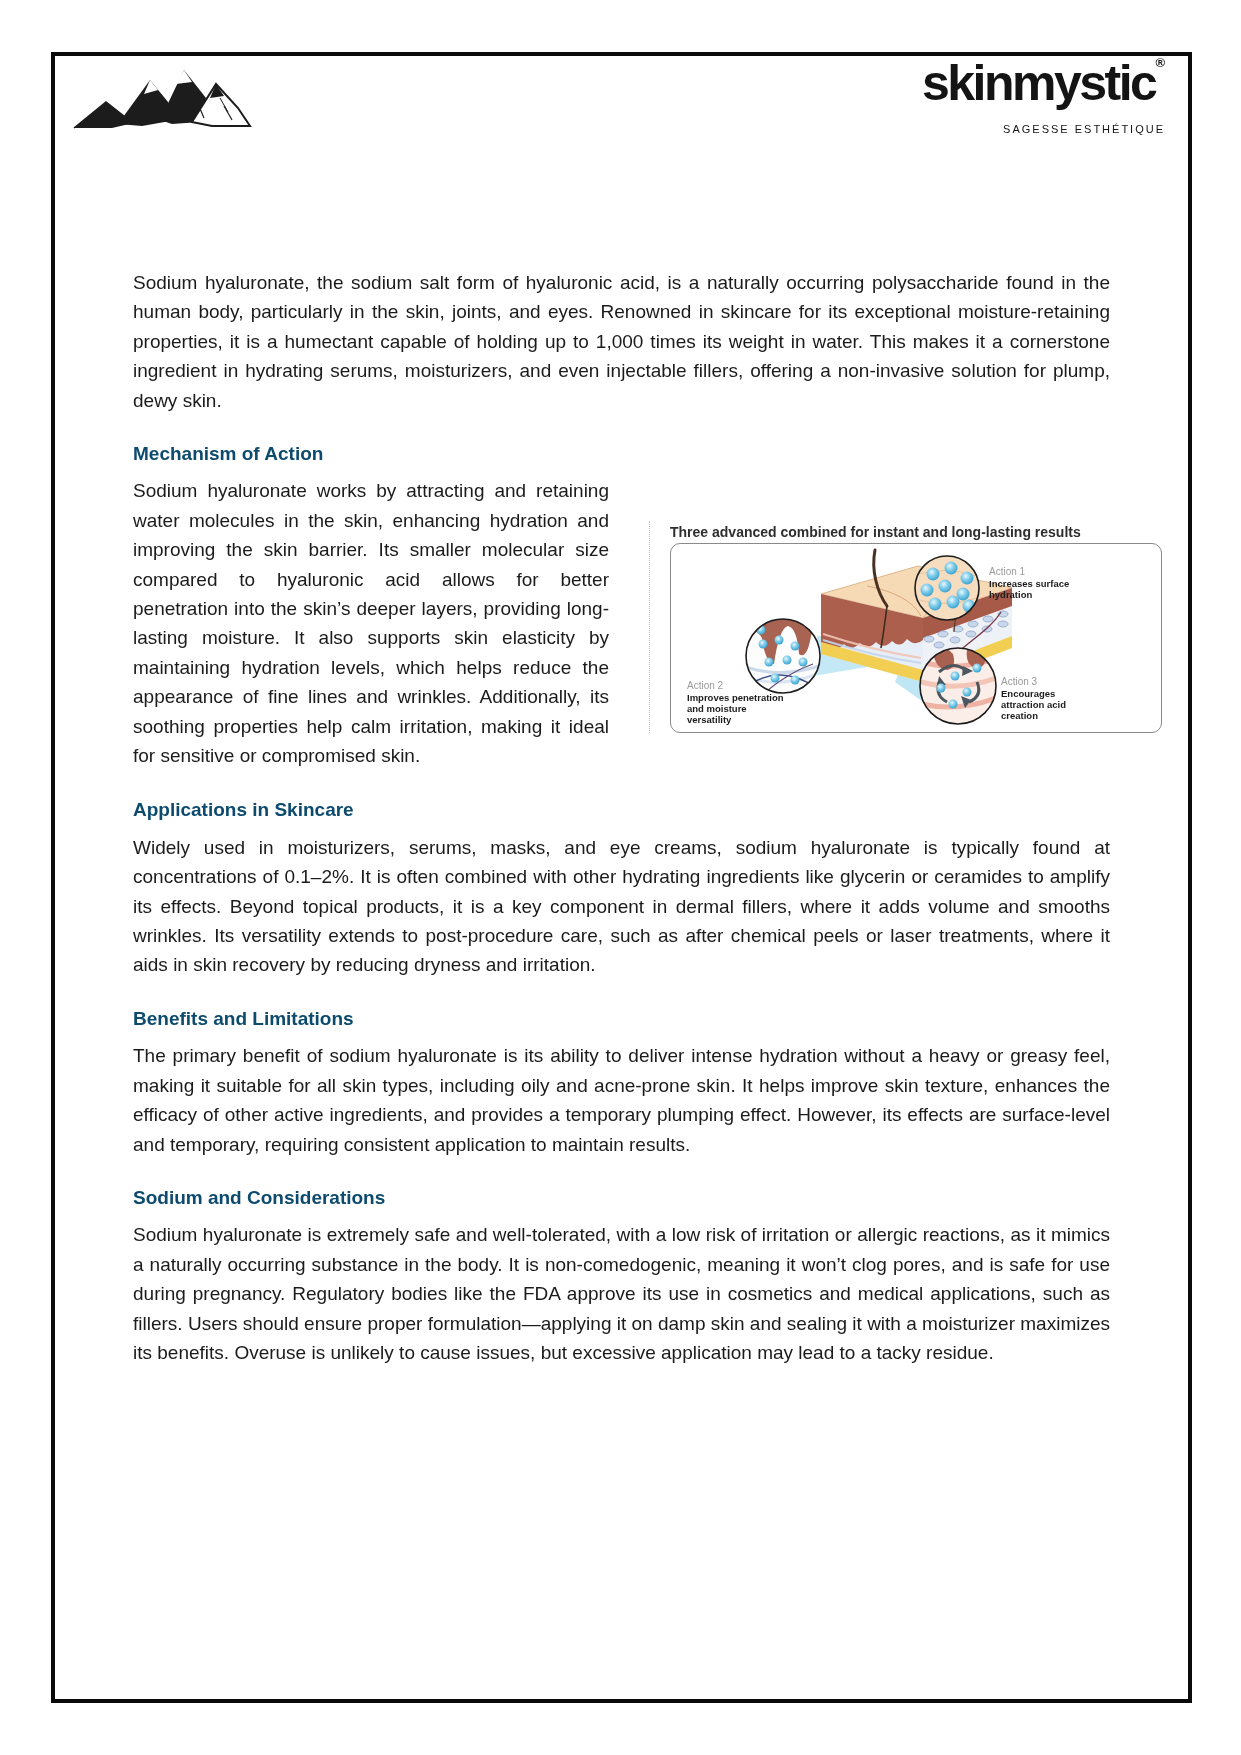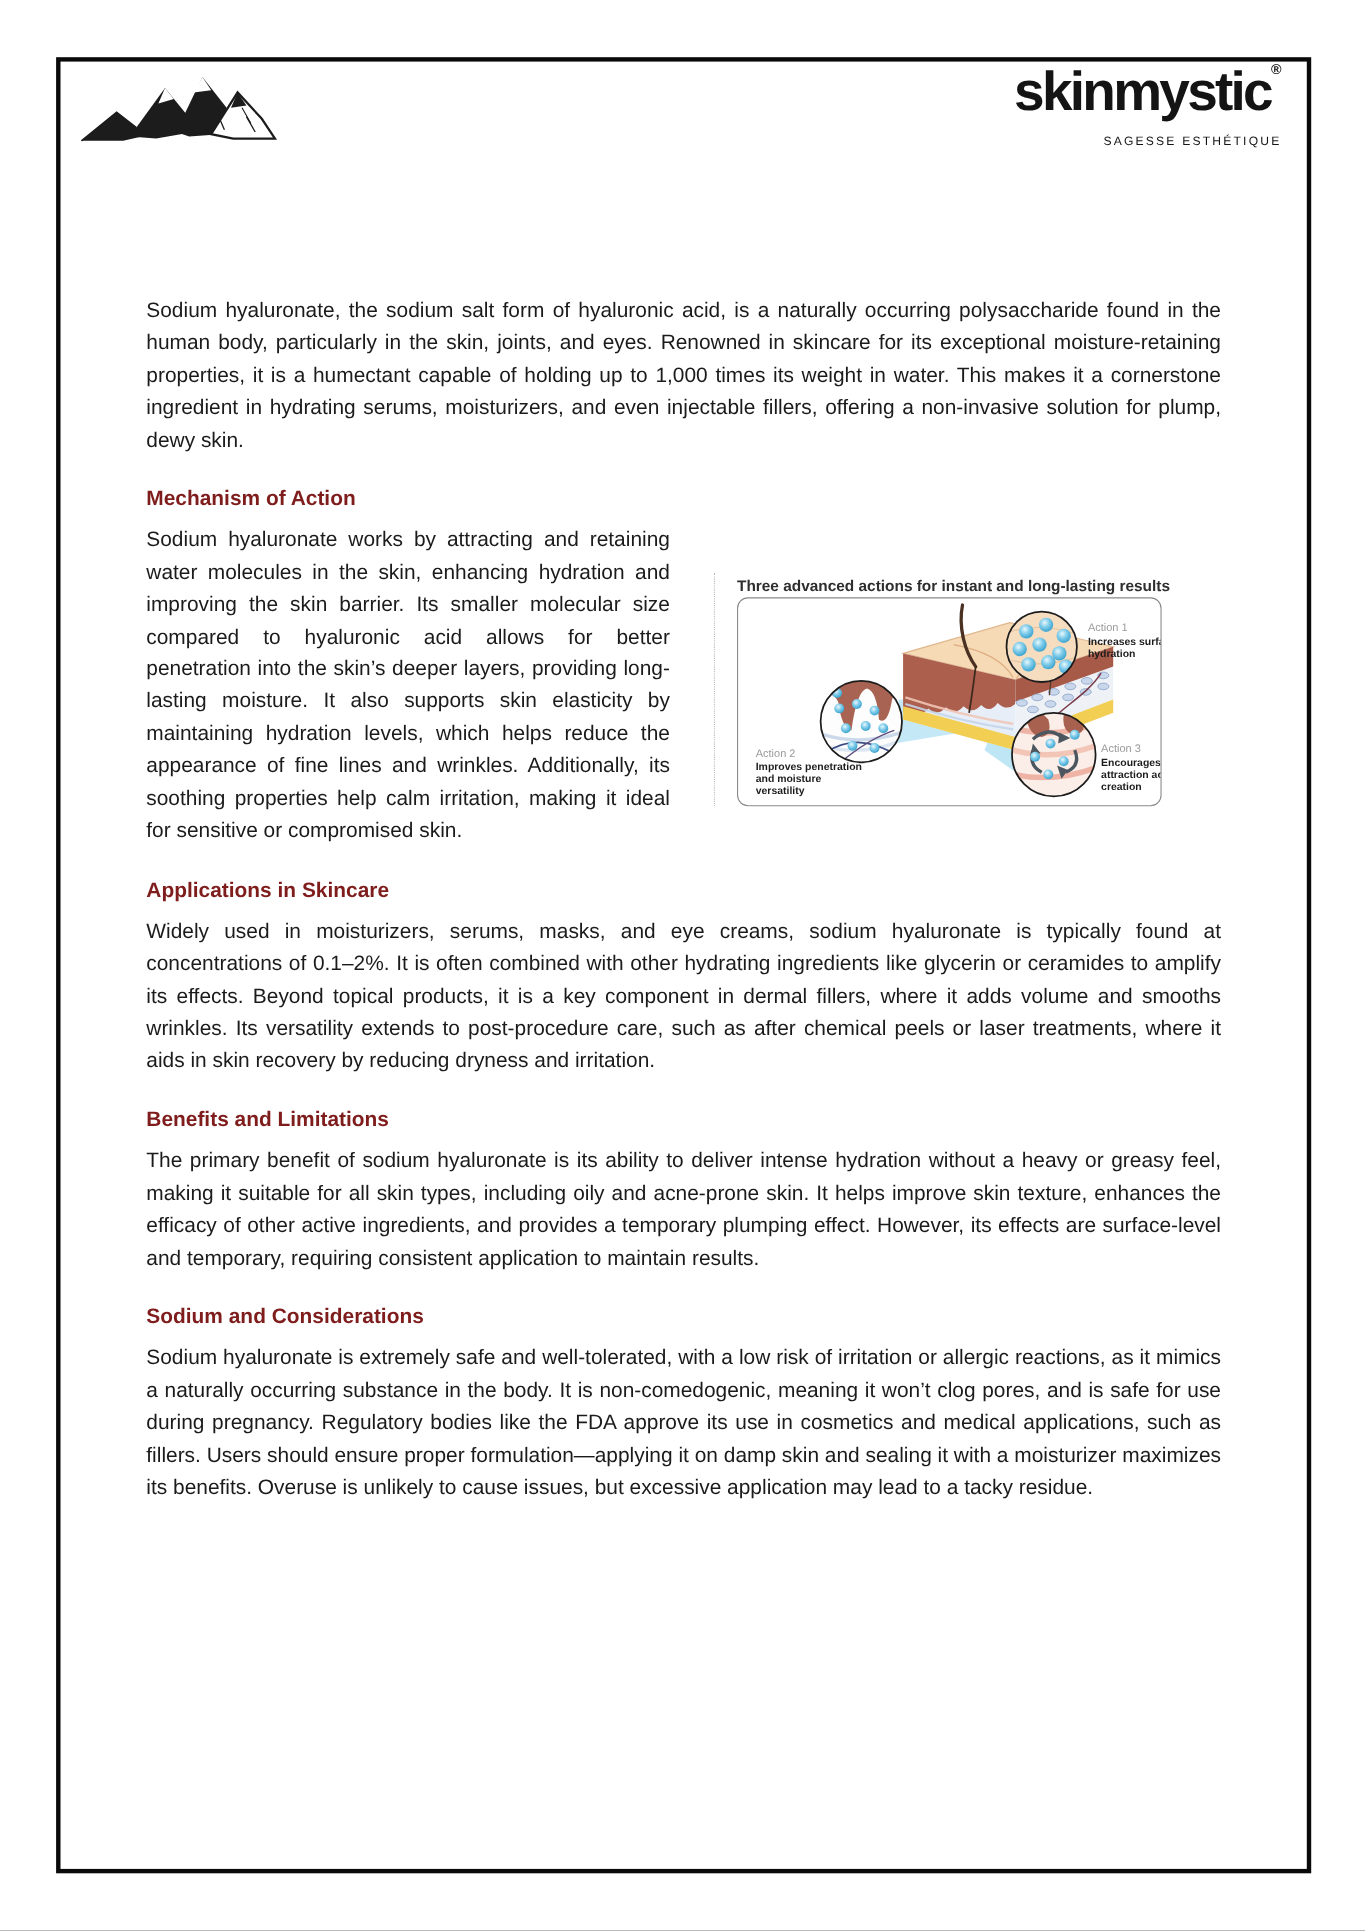--- a/index.html
+++ b/index.html
@@ -22,30 +22,30 @@
   .brand-reg { font-size:13px; font-weight:700; vertical-align:top; position:relative; top:-2px; letter-spacing:0; }
   .brand-tagline { font-size:11px; letter-spacing:2px; color:#141414; margin-top:16px; }
   
   .doc-title {
     position:absolute; top:162px; left:0; width:1241px; text-align:center;
     font-size:25px; font-weight:700; color:#151515;
   }
   
   .content { position:absolute; left:133px; top:268px; width:977px; font-size:19px; line-height:29.4px; }
   .para { text-align:justify; margin:0 0 24px 0; }
-  h2.sec { font-size:19px; line-height:29.4px; font-weight:700; color:#7f1d1d; margin:0 0 8px 0; }
+  h2.sec { font-size:19px; line-height:29.4px; font-weight:700; color:#0c4a6e; margin:0 0 8px 0; }
   
   .fig {
     float:right; width:440px; margin:45px 0 38px 40px; padding-left:20px;
     border-left:1px dotted #bdbdbd;
     font-family:"Liberation Sans", sans-serif;
   }
   .fig-title { font-size:14px; line-height:22px; font-weight:700; color:#2e2e2e; text-align:left; }
   .fig-box {
-    position:relative; width:386px; height:190px; border:1px solid #8a8a8a;
+    position:relative; width:492px; height:190px; border:1px solid #8a8a8a;
     border-radius:10px; box-sizing:border-box; background:#fff; overflow:hidden;
   }
   .fig-box svg { position:absolute; left:0; top:0; width:416px; height:188px; }
   .flabel { position:absolute; font-size:9.5px; line-height:11px; text-align:left; }
   .flabel .name { display:block; color:#9a9a9a; font-size:10px; margin-bottom:1px; }
   .flabel .desc { color:#1c1c1c; font-weight:700; }
   .fl1 { left:318px; top:22px;  width:94px; }
   .fl2 { left:16px;  top:136px; width:106px; }
   .fl3 { left:330px; top:132px; width:84px;  }
   .clearfix::after { content:""; display:block; clear:both; }
@@ -81,21 +81,21 @@
 
     <div class="para">
       <span>Sodium hyaluronate, the sodium salt form of hyaluronic acid, is a naturally occurring polysaccharide found in the human body, particularly in the skin, joints, and eyes. Renowned in skincare for its exceptional moisture-retaining properties, it is a humectant capable of holding up to 1,000 times its weight in water. This makes it a cornerstone ingredient in hydrating serums, moisturizers, and even injectable fillers, offering a non-invasive solution for plump, dewy skin.</span>
     </div>
 
     <h2 class="sec">Mechanism of Action</h2>
 
     <div class="para clearfix">
       
       <figure class="fig" style="margin-top:45px">
-        <div class="fig-title">Three advanced actions for instant and long-lasting results</div>
+        <div class="fig-title">Three advanced combined for instant and long-lasting results</div>
         <div class="fig-box">
           <svg viewBox="0 0 416 188">
             <defs>
               <radialGradient id="wdot" cx="40%" cy="35%" r="72%">
                 <stop offset="0%" stop-color="#eaf8fd"></stop>
                 <stop offset="45%" stop-color="#7fccea"></stop>
                 <stop offset="100%" stop-color="#2f9cc9"></stop>
               </radialGradient>
               <clipPath id="c1">
                   <circle cx="276" cy="44" r="32"></circle>

